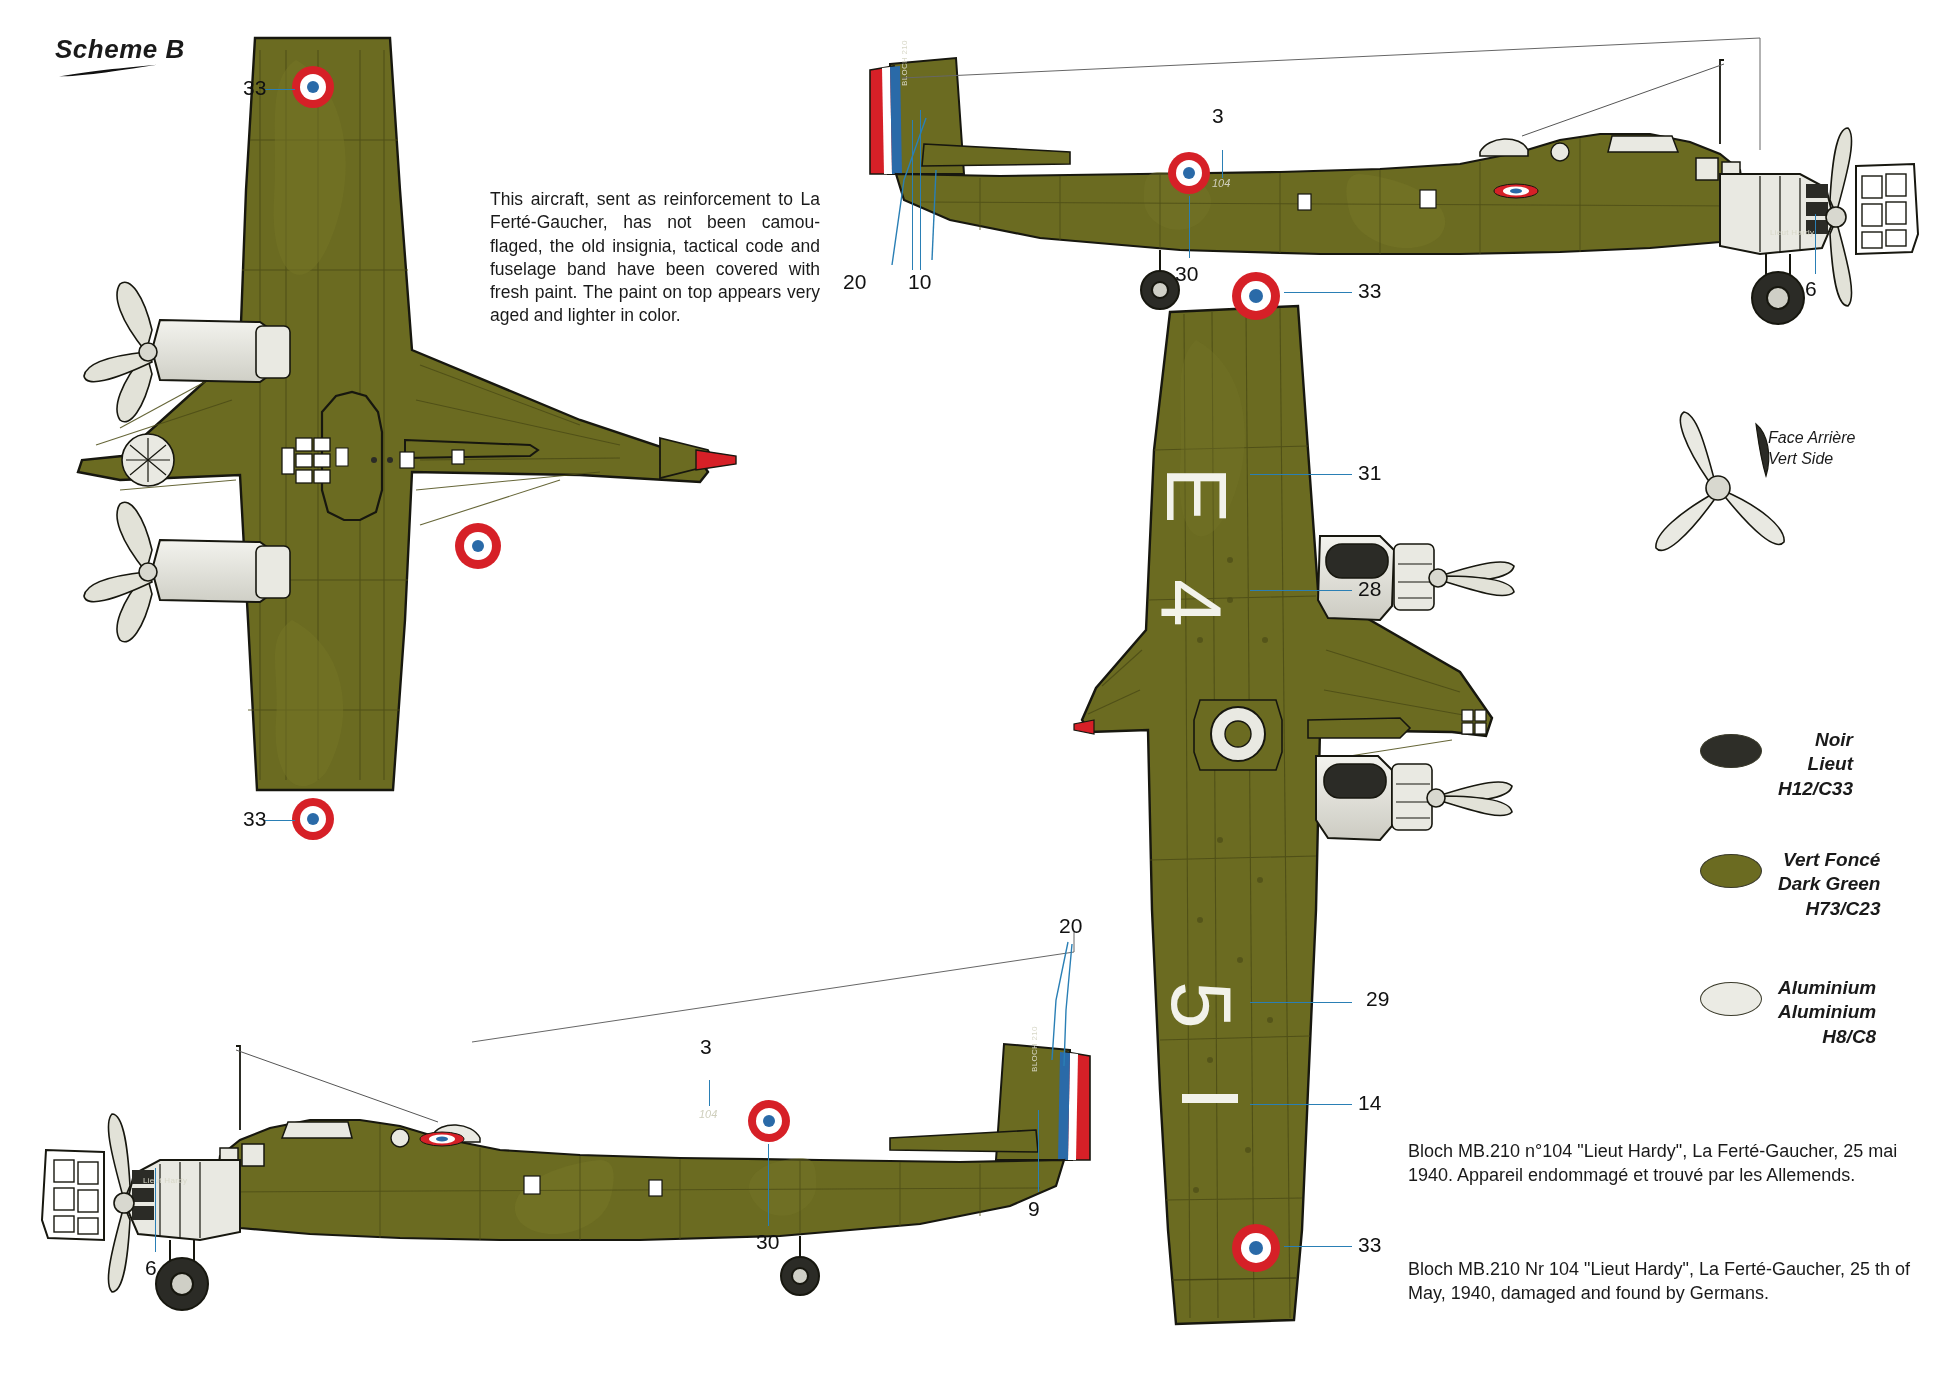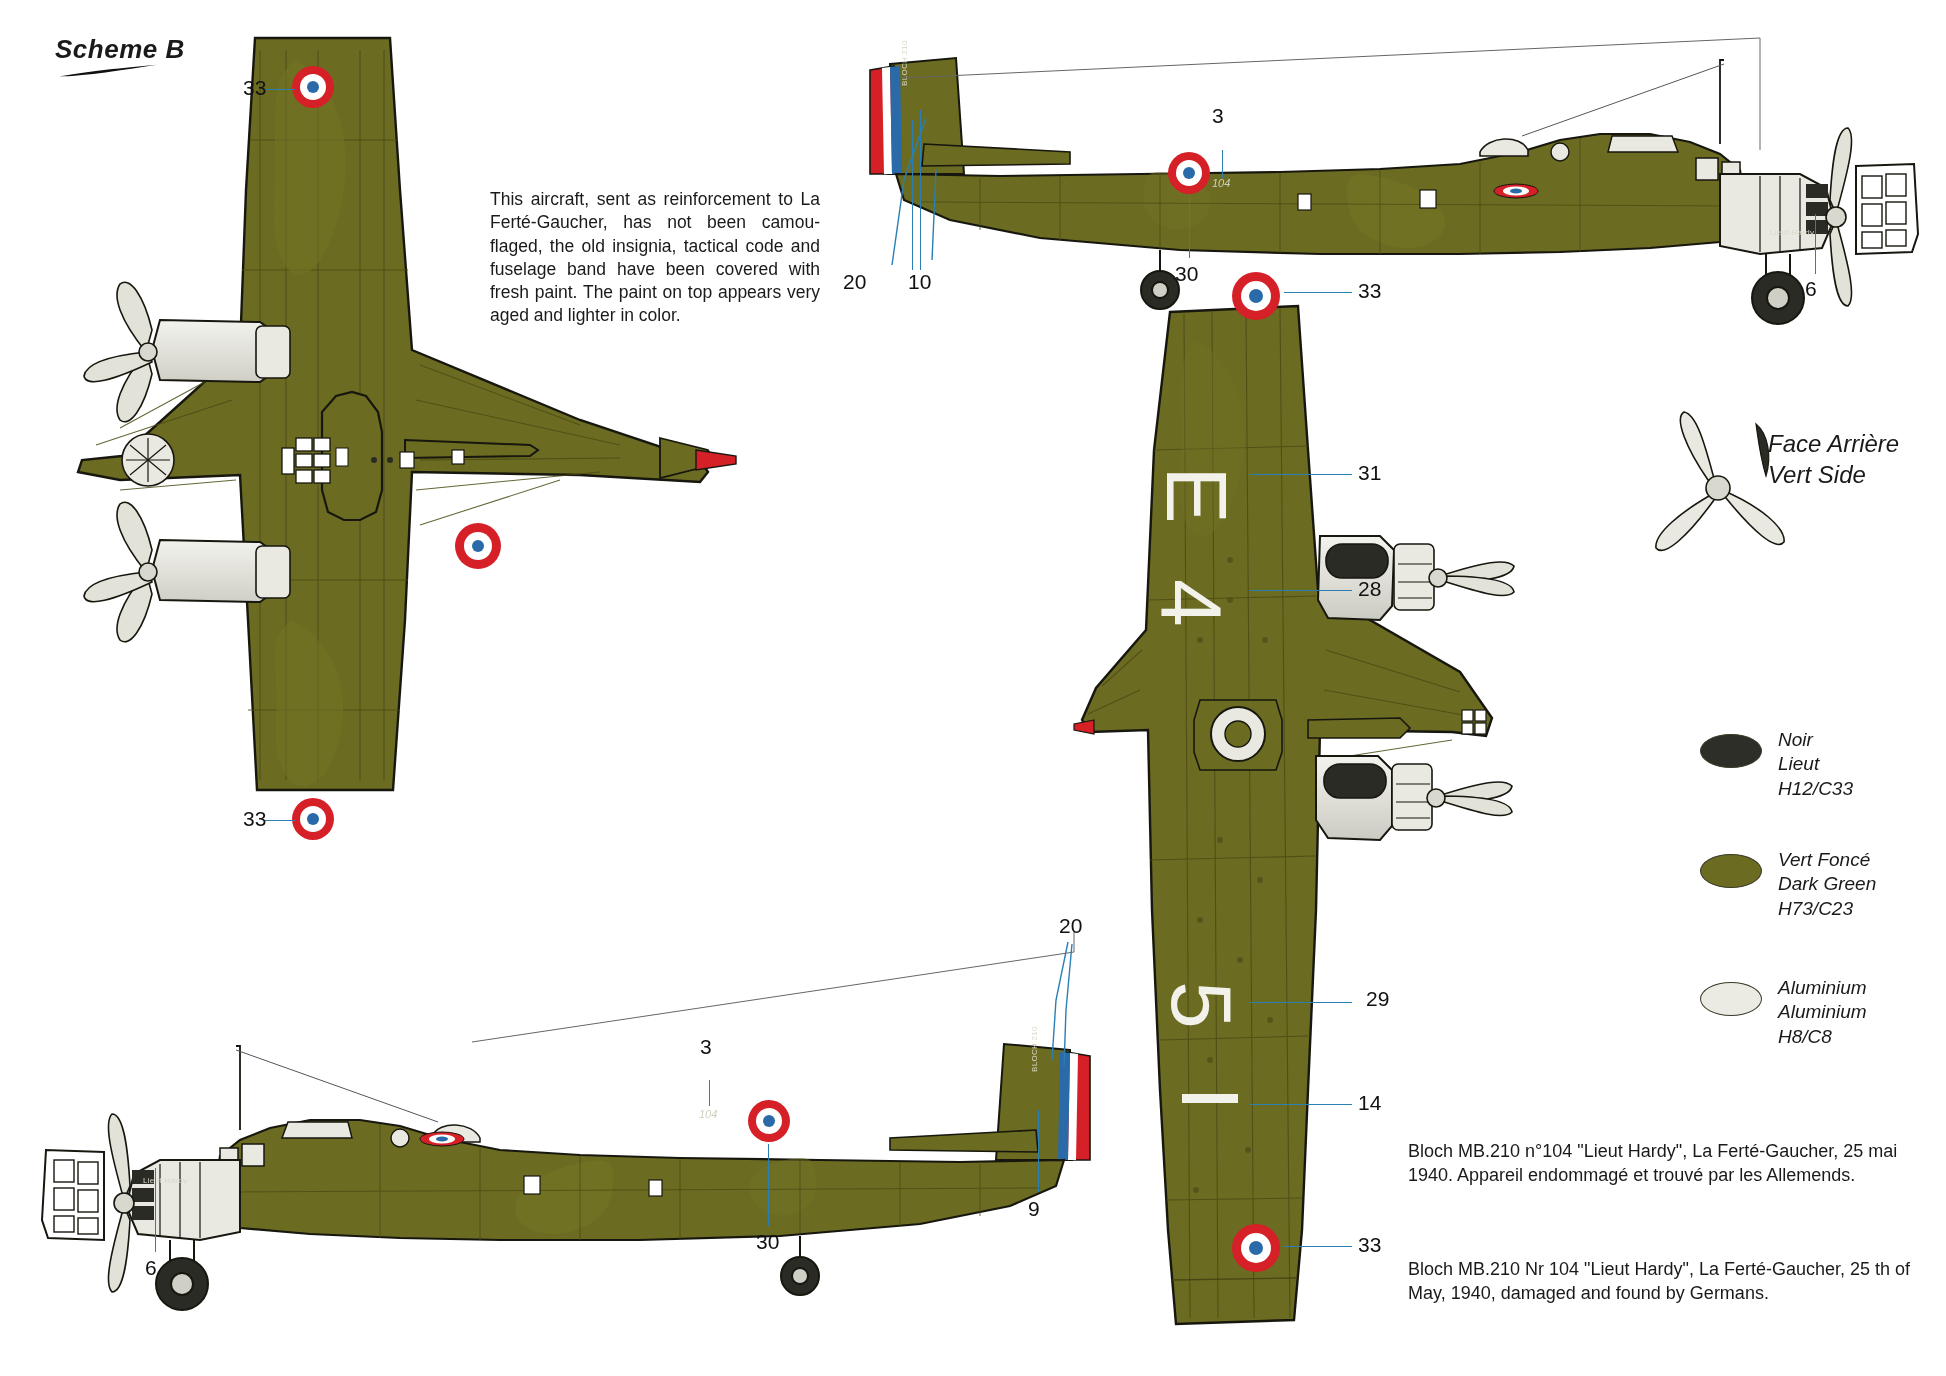--- a/index.html
+++ b/index.html
@@ -54,32 +54,32 @@
   .legend-item { position:absolute; }
   .legend-swatch {
     position:absolute; left:0; top:4px;
     width:62px; height:34px; border-radius:50%;
     border:1px solid #3a3a2a;
   }
   .legend-text {
     position:absolute; left:78px; top:-2px;
     font-style:italic; font-size:19px; line-height:1.28;
   }
-  .legend-text b { font-weight:400; display:block; }
+  .legend-text b { font-weight:700; display:block;text-align:right; }
 
   
   .caption {
     position:absolute; width:520px;
     font-size:18px; line-height:1.32;
   }
 
   
   #backside-label {
     left:1768px; top:428px;
-    font-style:italic; font-size:24px; line-height:1.3;
+    font-style:italic; font-size:16px; line-height:1.3;
   }
 
   
   .stencil { position:absolute; font-size:8px; color:#d8d8c8; letter-spacing:.3px; }
   .tiny-num { position:absolute; font-size:11px; color:#cfcfbd;font-style:italic; }
 
   
   .code-char {
     position:absolute;
     color:#f2f2ea;

